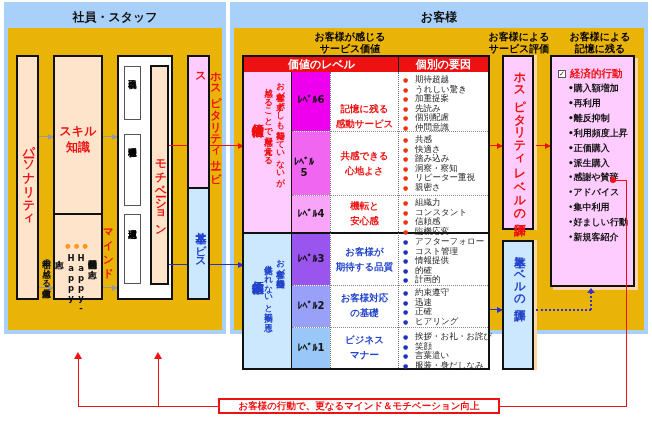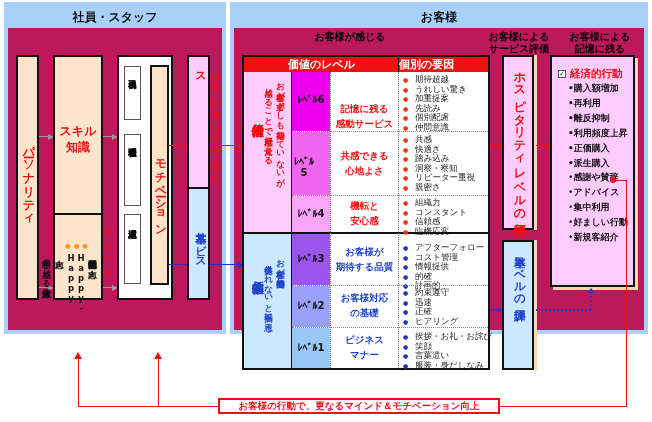--- a/index.html
+++ b/index.html
@@ -1,17 +1,17 @@
 <!DOCTYPE html>
 <html><head>
 <meta charset="utf-8">
 <style>
   * { box-sizing: border-box; margin: 0; padding: 0; }
   body { width: 652px; height: 422px; background: #ffffff; font-family: "DejaVu Sans", sans-serif; position: relative; overflow: hidden; }
-  .panel { position: absolute; border: 4px solid #a8d0f8; background: #be185d; }
+  .panel { position: absolute; border: 4px solid #a8d0f8; background: #eab308; }
   .panel-head { position: absolute; left: 0; right: 0; top: 0; height: 22px; background: #a8d0f8; font-weight: bold; font-size: 12px; text-align: center; line-height: 22px; color: #111; }
   .vbox { position: absolute; border: 2px solid #111; }
   .vt { writing-mode: vertical-rl; text-orientation: upright; font-weight: bold; }
   .red { color: #ee1111; }
   .blue { color: #2244cc; }
   .peach { background: #ffe4cc; }
   .pink { background: #ffccff; }
   .lblue { background: #cce8ff; }
   .arrowR::after { content: ""; position: absolute; right: -1px; top: -3px; border-left: 6px solid currentColor; border-top: 3.5px solid transparent; border-bottom: 3.5px solid transparent; }
   .hline { position: absolute; height: 0; }
@@ -94,36 +94,37 @@
 
 <div class="panel" style="left:230px; top:2px; width:418px; height:332px;">
   <div class="panel-head">お客様</div>
 </div>
 
 <div class="hline red-line arrowR" style="left:210px; top:145px; width:33px;"></div>
 <div class="hline blue-line arrowR" style="left:210px; top:264px; width:33px;"></div>
 
 <div style="position:absolute; left:290px; top:31px; width:120px; text-align:center; font-size:10px; font-weight:bold; line-height:12px;">
   <div>お客様が感じる</div>
+  <div>サービス価値</div>
 </div>
 <div style="position:absolute; left:484px; top:31px; width:70px; text-align:center; font-size:10px; font-weight:bold; line-height:12px;">
   <div>お客様による</div>
   <div>サービス評価</div>
 </div>
 <div style="position:absolute; left:550px; top:31px; width:100px; text-align:center; font-size:10px; font-weight:bold; line-height:12px;">
   <div>お客様による</div>
   <div>記憶に残る</div>
 </div>
 
 <div style="position:absolute; left:242px; top:55px; width:248px; height:315px; border:2px solid #111; background:#fff;"></div>
 
 <div style="position:absolute; left:244px; top:57px; width:244px; height:15px; background:#ee1111;"></div>
 <div style="position:absolute; left:244px; top:57px; width:155px; height:15px; line-height:15px; text-align:center; color:#fff; font-weight:bold; font-size:11px;">価値のレベル</div>
 <div style="position:absolute; left:398px; top:57px; width:1px; height:15px; background:#111;"></div>
-<div style="position:absolute; left:399px; top:57px; width:89px; height:15px; line-height:15px; text-align:left; color:#fff; font-weight:bold; font-size:11px;">個別の要因</div>
+<div style="position:absolute; left:399px; top:57px; width:89px; height:15px; line-height:15px; text-align:center; color:#fff; font-weight:bold; font-size:11px;">個別の要因</div>
 
 <div class="pink" style="position:absolute; left:244px; top:72px; width:47px; height:160px;"></div>
 <div class="vt red" style="position:absolute; left:249px; top:115px; font-size:12px;">情緒的価値</div>
 <div class="vt red" style="position:absolute; left:263px; top:82px; font-size:8.5px;">感じることで好感を覚える</div>
 <div class="vt red" style="position:absolute; left:275px; top:76px; font-size:8.5px;">お客様が必ずしも期待していないが</div>
 
 <div class="lblue" style="position:absolute; left:244px; top:234px; width:47px; height:134px;"></div>
 <div class="vt blue" style="position:absolute; left:249px; top:272px; font-size:12px;">基本的価値</div>
 <div class="vt blue" style="position:absolute; left:263px; top:259px; font-size:8.5px;">提供されないと不満に思う</div>
 <div class="vt blue" style="position:absolute; left:275px; top:253px; font-size:8.5px;">お客様が当然期待し</div>
@@ -180,21 +181,21 @@
   <li>信頼感</li>
   <li>臨機応変</li>
 </ul>
 
 <div style="position:absolute; left:292px; top:234px; width:38px; height:51px; background:#9955ee;"></div>
 <div class="lvl" style="position:absolute; left:292px; top:253px; width:38px; text-align:center;">ﾚﾍﾞﾙ3</div>
 <div class="valtxt blue" style="position:absolute; left:331px; top:245px; width:67px;">
   <div>お客様が</div>
   <div>期待する品質</div>
 </div>
-<ul class="dot-list b" style="position:absolute; left:401px; top:237px;margin-top:6px;">
+<ul class="dot-list b" style="position:absolute; left:401px; top:237px;">
   <li>アフターフォロー</li>
   <li>コスト管理</li>
   <li>情報提供</li>
   <li>的確</li>
   <li>計画的</li>
 </ul>
 <div class="dashsep" style="left:292px; top:285px; width:196px;"></div>
 
 <div style="position:absolute; left:292px; top:286px; width:38px; height:41px; background:#99a0f8;"></div>
 <div class="lvl" style="position:absolute; left:292px; top:300px; width:38px; text-align:center;">ﾚﾍﾞﾙ2</div>

